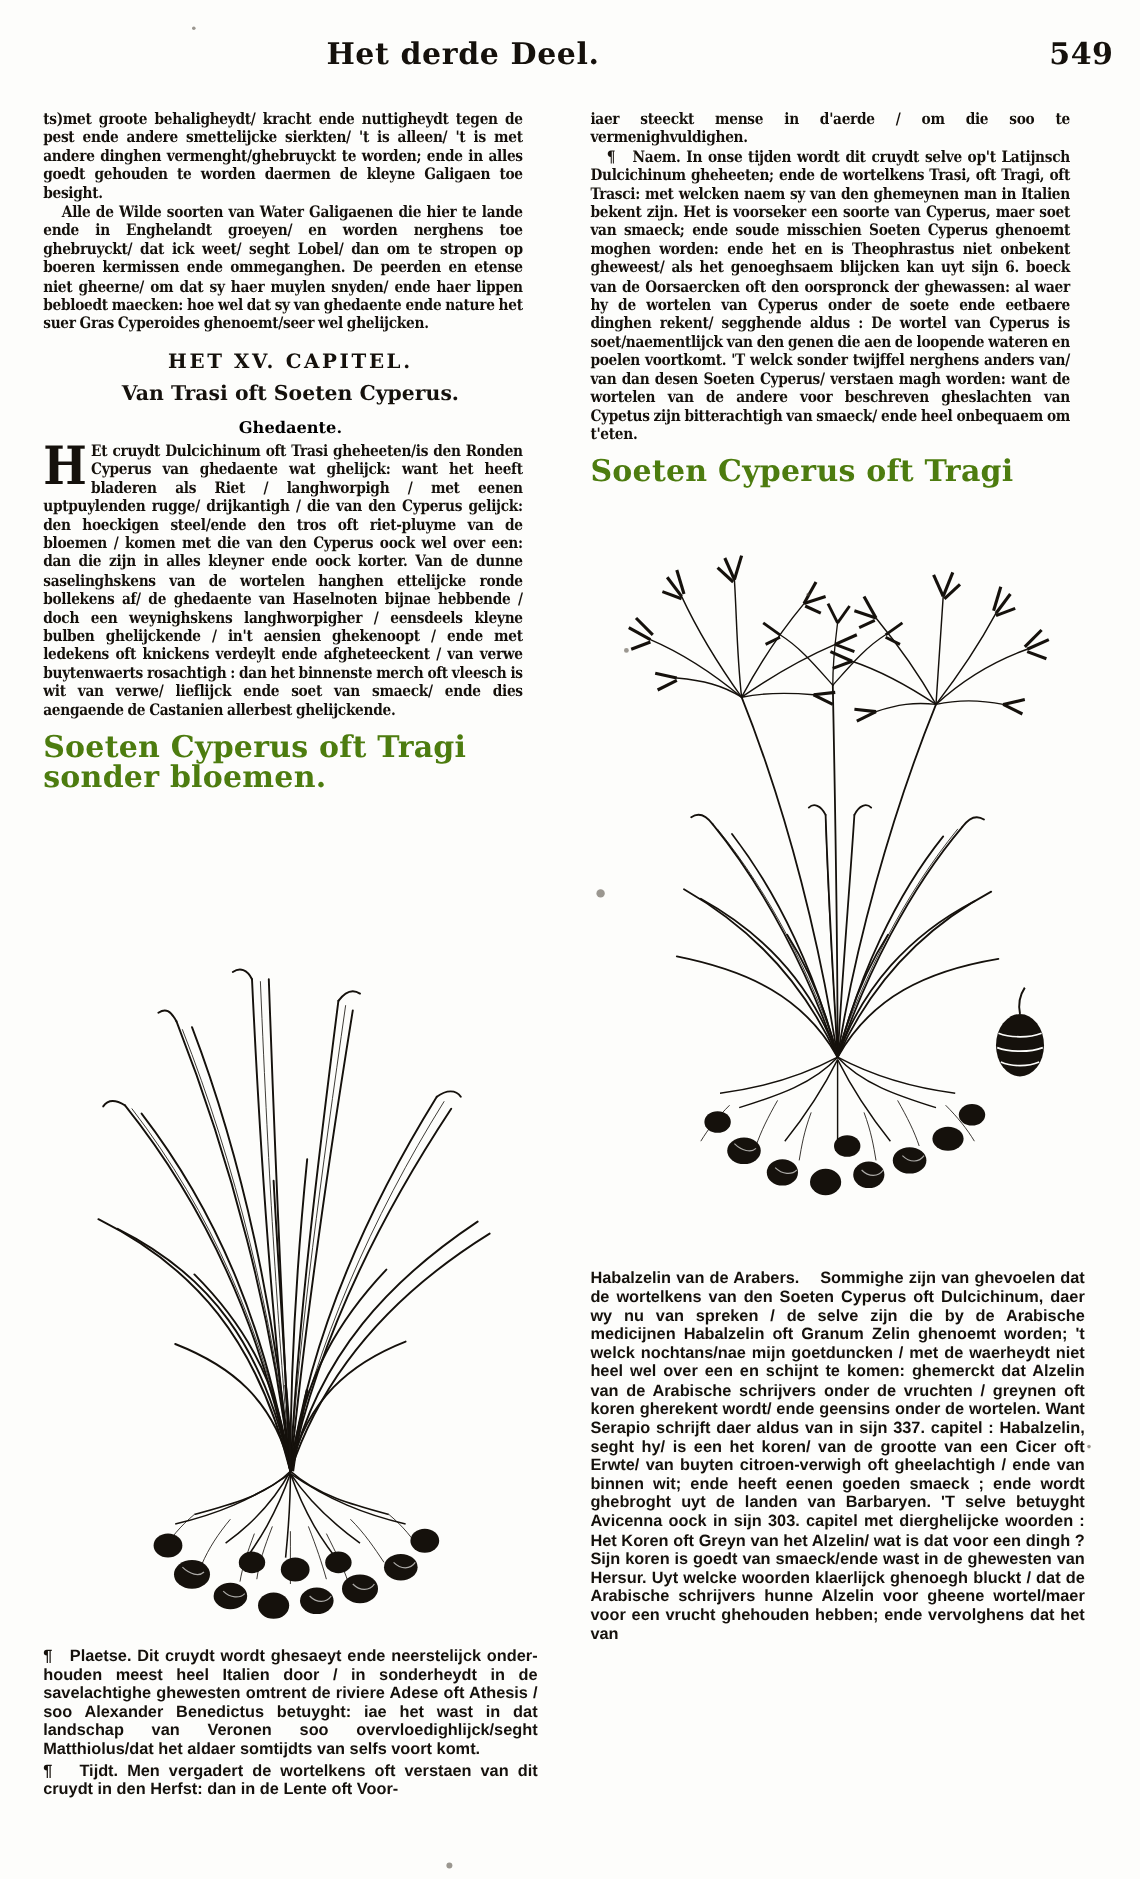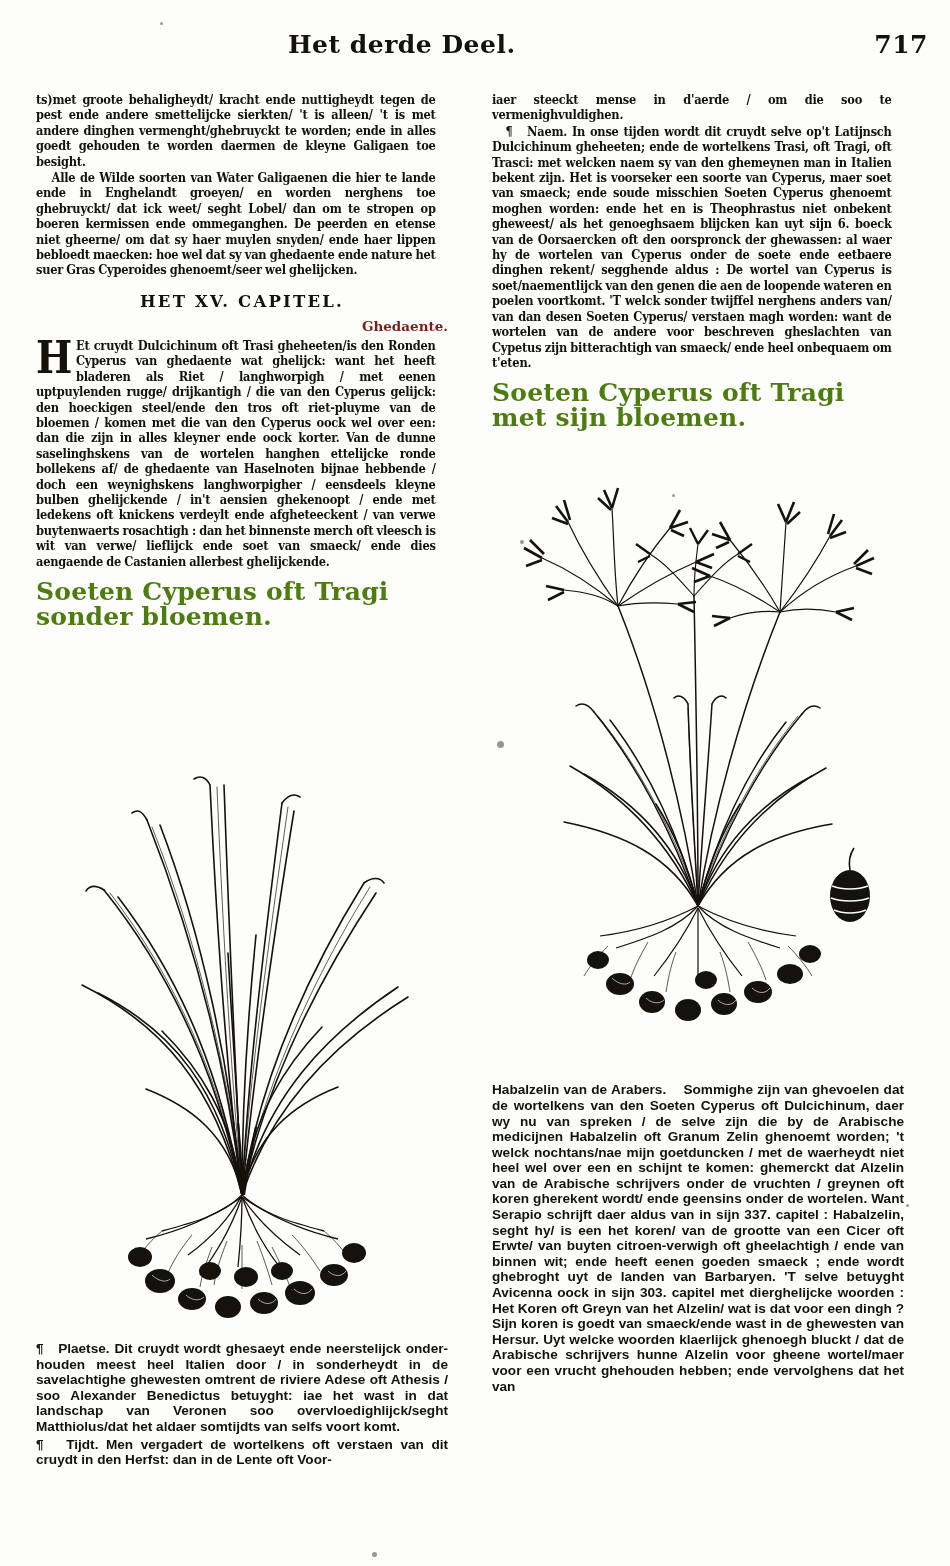--- a/index.html
+++ b/index.html
@@ -24,21 +24,21 @@
   .speck {
     position: absolute;
     background: #4a4338;
     border-radius: 50%;
     opacity: .55;
   }
   
   .runhead {
     position: absolute;
     top: 28px;
-    left: 16px;
+    left: 0;
     right: 0;
     height: 44px;
   }
   .runhead .rh {
     position: absolute;
     font-family: "DejaVu Serif", serif;
     font-weight: bold;
     font-size: 25px;
     letter-spacing: .5px;
     color: #15110c;
@@ -88,26 +88,26 @@
   }
   .chapsub {
     text-align: center;
     font-family: "DejaVu Serif", serif;
     font-size: 17px;
     font-weight: 600;
     margin: 0 0 11px 0;
     color: #15110c;
   }
   .sectlabel {
-    text-align: right;
+    text-align: center;
     font-family: "DejaVu Serif", serif;
     font-size: 13.5px;
     font-weight: 600;
     margin: 2px 0 4px 0;
-    color: #7f1d1d;
+    color: #000000;
   }
   
   .dropcap {
     float: left;
     font-family: "DejaVu Serif", serif;
     font-size: 44px;
     line-height: 36px;
     font-weight: bold;
     padding: 2px 4px 0 0;
     color: #15110c;
@@ -140,31 +140,32 @@
     font-weight: 600;
   }
 </style>
 </head>
 <body>
 
 <div class="page">
 
   <div class="runhead">
     <div class="rh rh-left">Het derde Deel.</div>
-    <div class="rh rh-page">717</div>
+    <div class="rh rh-page">549</div>
   </div>
 
   <div class="col col-left">
 
     <div class="goth">
       <p>ts)met groote behaligheydt/ kracht ende nuttigheydt tegen de pest ende andere smettelijcke sierkten/ 't is alleen/ 't is met andere dinghen vermenght/ghebruyckt te worden; ende in alles goedt gehouden te worden daermen de kleyne Galigaen toe besight.</p>
       <p class="indent">Alle de Wilde soorten van Water Galigaenen die hier te lande ende in Enghelandt groeyen/ en worden nerghens toe ghebruyckt/ dat ick weet/ seght Lobel/ dan om te stropen op boeren kermissen ende ommeganghen. De peerden en etense niet gheerne/ om dat sy haer muylen snyden/ ende haer lippen bebloedt maecken: hoe wel dat sy van ghedaente ende nature het suer Gras Cyperoides ghenoemt/seer wel ghelijcken.</p>
     </div>
 
     <div class="chaphead">HET XV. CAPITEL.</div>
+    <div class="chapsub">Van Trasi oft Soeten Cyperus.</div>
     <div class="sectlabel">Ghedaente.</div>
 
     <div class="goth">
       <span class="dropcap">H</span>
       <span>Et cruydt Dulcichinum oft Trasi gheheeten/is den Ronden Cyperus van ghedaente wat ghelijck: want het heeft bladeren als Riet / langhworpigh / met eenen uptpuylenden rugge/ drijkantigh / die van den Cyperus gelijck: den hoeckigen steel/ende den tros oft riet-pluyme van de bloemen / komen met die van den Cyperus oock wel over een: dan die zijn in alles kleyner ende oock korter. Van de dunne saselinghskens van de wortelen hanghen ettelijcke ronde bollekens af/ de ghedaente van Haselnoten bijnae hebbende / doch een weynighskens langhworpigher / eensdeels kleyne bulben ghelijckende / in't aensien ghekenoopt / ende met ledekens oft knickens verdeylt ende afgheteeckent / van verwe buytenwaerts rosachtigh : dan het binnenste merch oft vleesch is wit van verwe/ lieflijck ende soet van smaeck/ ende dies aengaende de Castanien allerbest ghelijckende.</span>
     </div>
 
     <div class="figtitle">
       <span>Soeten Cyperus oft Tragi</span>
       <span class="l2">sonder bloemen.</span>
@@ -282,21 +283,20 @@
       <p>iaer steeckt mense in d'aerde / om die soo te vermenighvuldighen.</p>
       <p style="text-indent:14px;">
         <span class="pilcrow">¶&nbsp;&nbsp;</span>
         <span>Naem.</span>
         <span>In onse tijden wordt dit cruydt selve op't Latijnsch Dulcichinum gheheeten; ende de wortelkens Trasi, oft Tragi, oft Trasci: met welcken naem sy van den ghemeynen man in Italien bekent zijn. Het is voorseker een soorte van Cyperus, maer soet van smaeck; ende soude misschien Soeten Cyperus ghenoemt moghen worden: ende het en is Theophrastus niet onbekent gheweest/ als het genoeghsaem blijcken kan uyt sijn 6. boeck van de Oorsaercken oft den oorspronck der ghewassen: al waer hy de wortelen van Cyperus onder de soete ende eetbaere dinghen rekent/ segghende aldus : De wortel van Cyperus is soet/naementlijck van den genen die aen de loopende wateren en poelen voortkomt. 'T welck sonder twijffel nerghens anders van/ van dan desen Soeten Cyperus/ verstaen magh worden: want de wortelen van de andere voor beschreven gheslachten van Cypetus zijn bitterachtigh van smaeck/ ende heel onbequaem om t'eten.</span>
       </p>
     </div>
 
     <div class="figtitle">
       <span>Soeten Cyperus oft Tragi</span>
-      <span class="l2">met sijn bloemen.</span>
     </div>
 
     <div class="figbox" style="width:400px;height:640px;">
       <svg class="woodcut" width="400" height="640" viewBox="0 0 400 640">
         <g stroke="#15110c" fill="none" stroke-width="1.5" stroke-linecap="round">
 
           <path d="M200 470 C186 380 160 270 120 170"></path>
           <path d="M200 470 C214 380 244 270 282 176"></path>
           <path d="M200 470 C200 370 198 260 196 160"></path>
 

